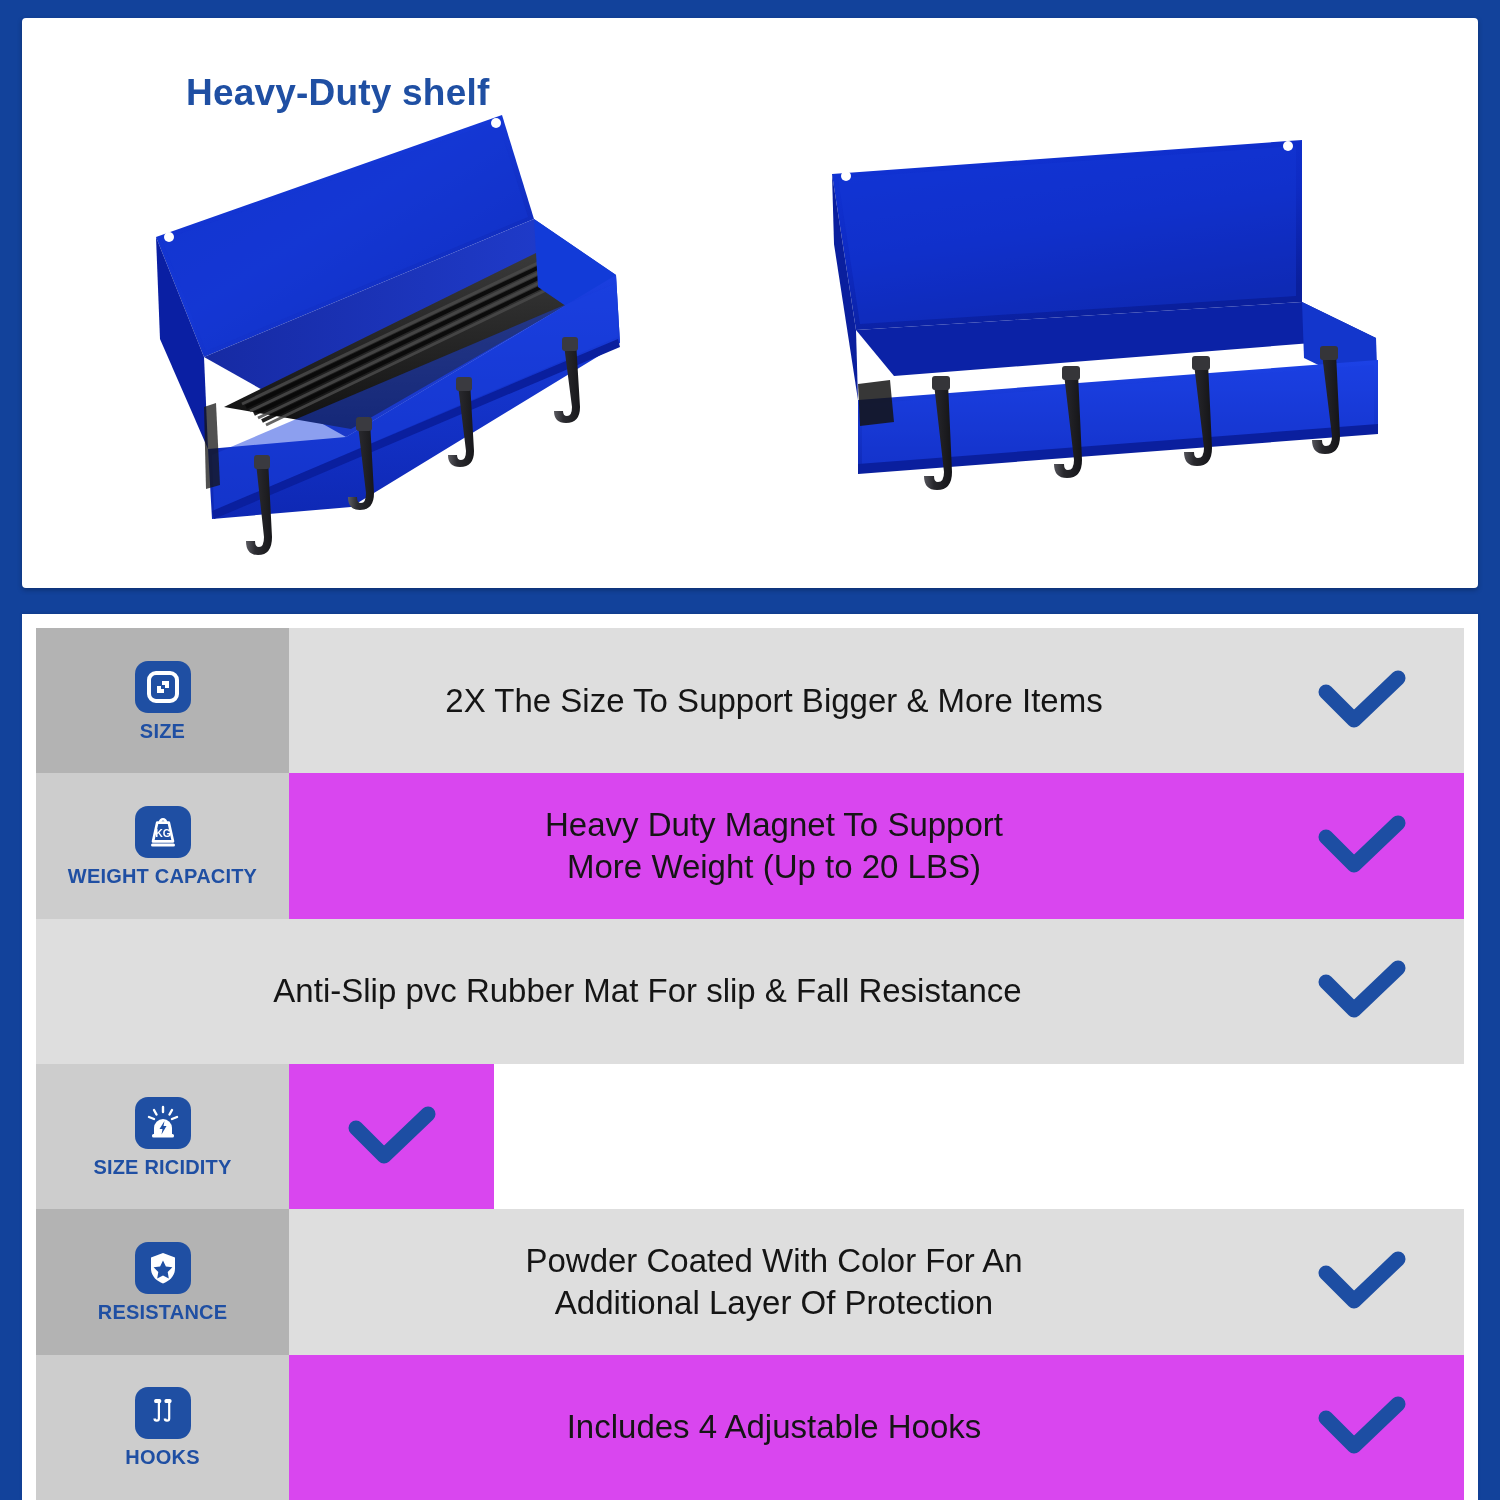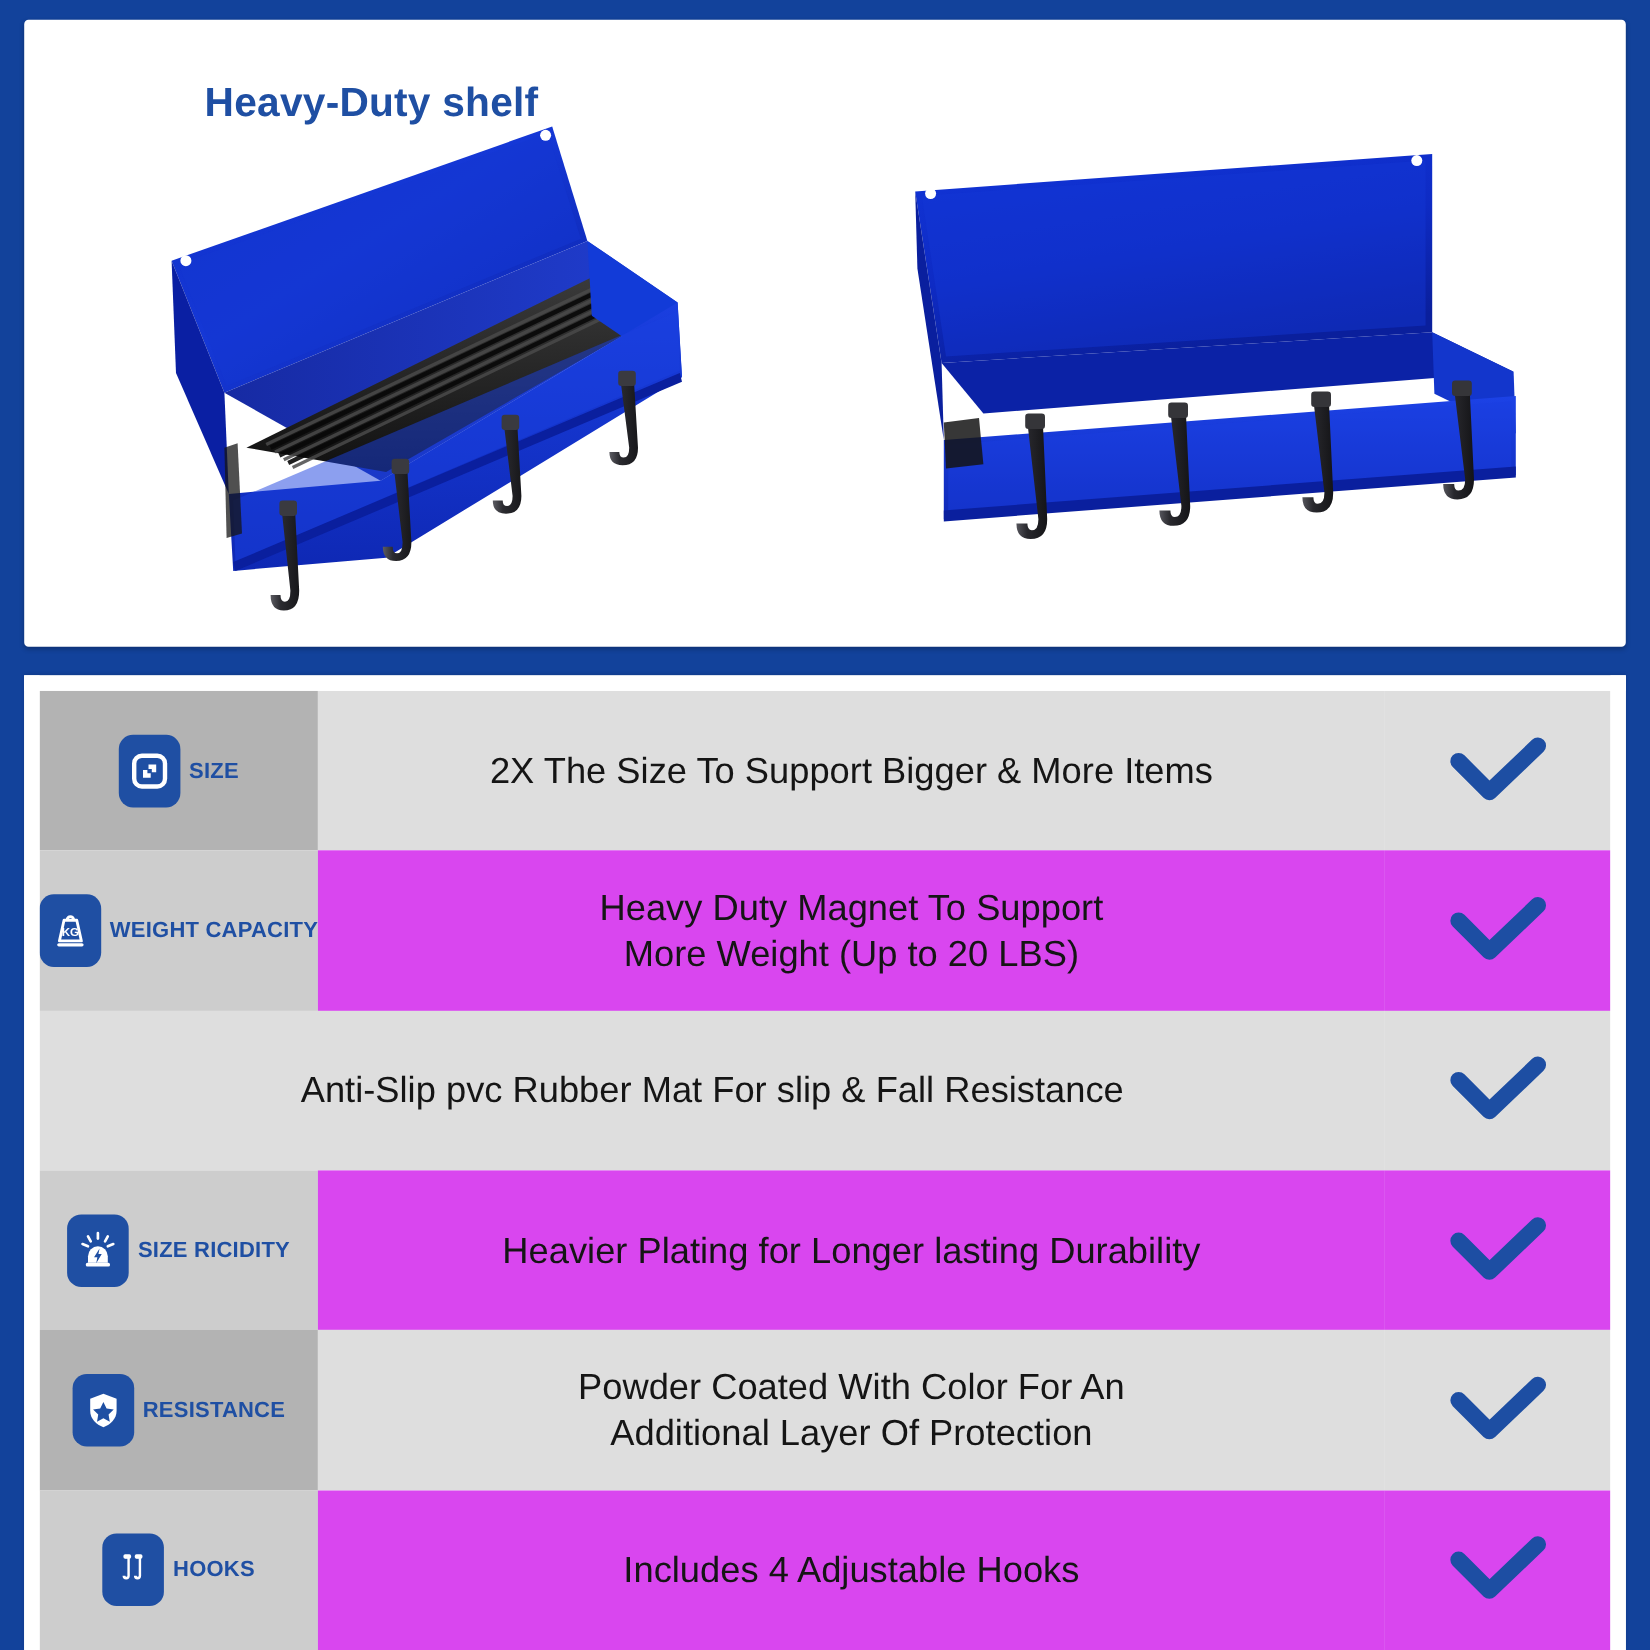--- a/index.html
+++ b/index.html
@@ -87,30 +87,30 @@
 
   .frow.odd  .fcell-icon { background: #b3b3b3; }
   .frow.even .fcell-icon { background: #cdcdcd; }
   .frow.odd  .fcell-text, .frow.odd  .fcell-check { background: #dedede; }
   .frow.even .fcell-text, .frow.even .fcell-check { background: #d946ef; }
 
   .fcell-icon {
     width: 253px;
     flex: none;
     display: flex;
-    flex-direction: row;
+    flex-direction: column;
     align-items: center;
     justify-content: center;
     gap: 8px;
     padding: 6px 4px;
   }
 
   .icon-badge {
     width: 56px;
-    height: 66px;
+    height: 52px;
     border-radius: 13px;
     background: #1f4fa3;
     display: flex;
     align-items: center;
     justify-content: center;
     flex: none;
   }
   .icon-badge svg { display: block; }
 
   .icon-label {
@@ -365,23 +365,20 @@
                 <line x1="5" y1="13" x2="10" y2="15"></line>
                 <line x1="33" y1="13" x2="28" y2="15"></line>
               </g>
               <path d="M10 30 v-6 a9 9 0 0 1 18 0 v6 Z" fill="#ffffff"></path>
               <rect x="8" y="30" width="22" height="3.4" rx="1.5" fill="#ffffff"></rect>
               <path d="M20.5 17 L15.5 25 H18.5 L17.5 30.5 L22.5 22 H19.5 Z" fill="#1f4fa3"></path>
             </svg>
           </span>
           <span class="icon-label">SIZE RICIDITY</span>
         </div>
-        <div class="fcell-text">
-          <span class="ftext">Heavier Plating for Longer  lasting Durability</span>
-        </div>
         <div class="fcell-check">
           <svg class="check-mark" width="92" height="70" viewBox="0 0 92 70">
             <path d="M10 26 L38 54 L82 12" fill="none" stroke="#1d4ea3" stroke-width="15" stroke-linecap="round" stroke-linejoin="round"></path>
           </svg>
         </div>
       </div>
 
       <div class="frow odd">
         <div class="fcell-icon">
           <span class="icon-badge">

